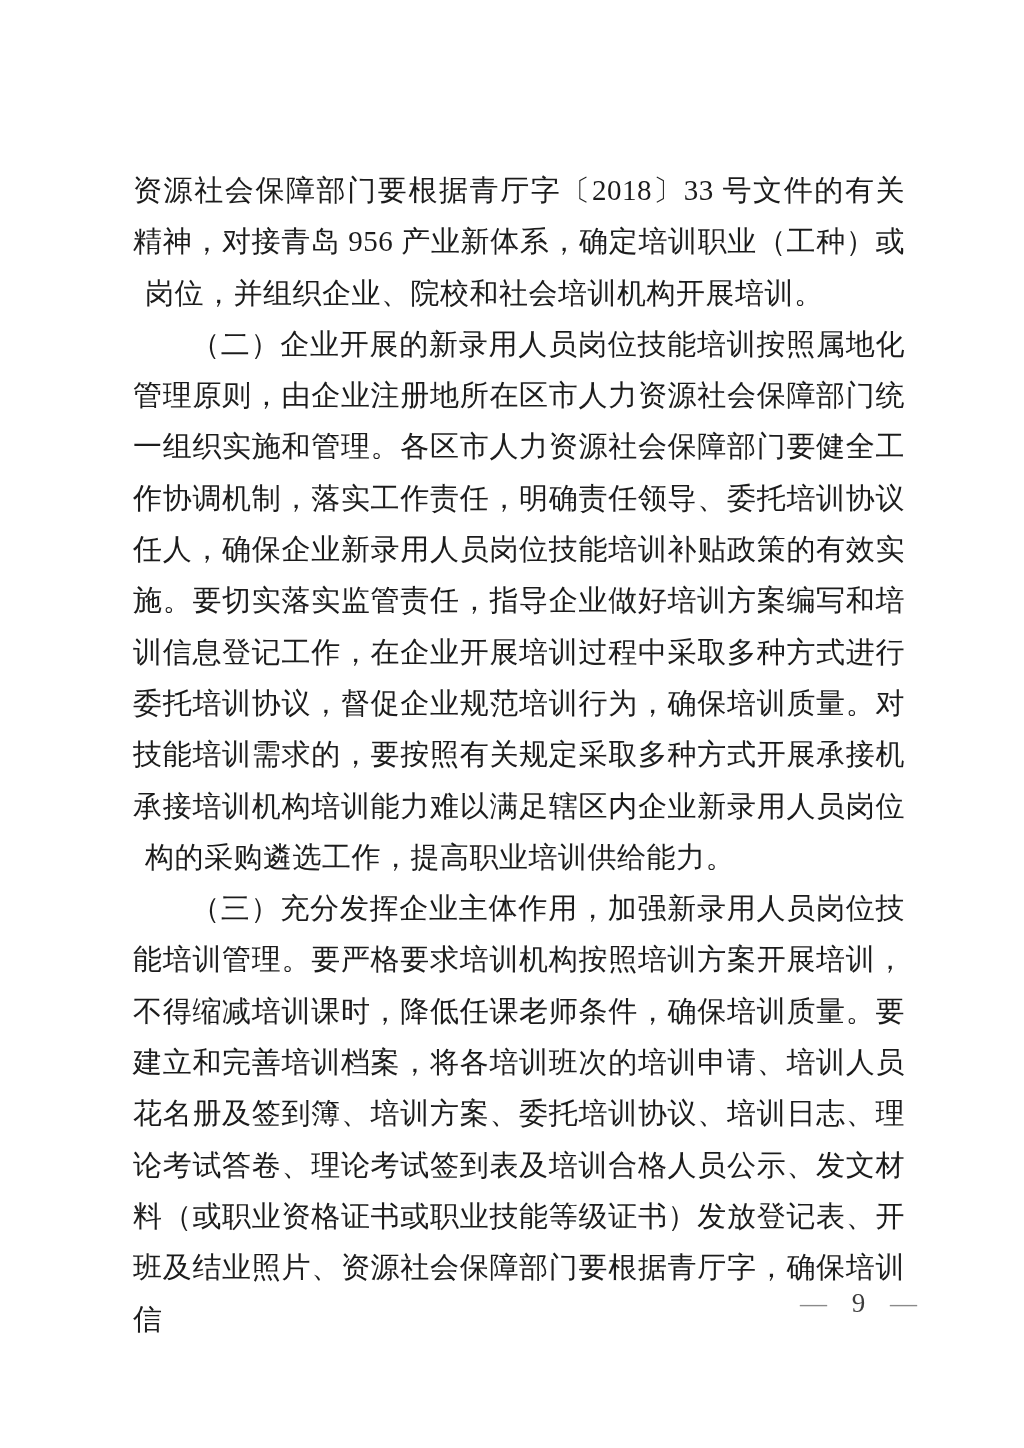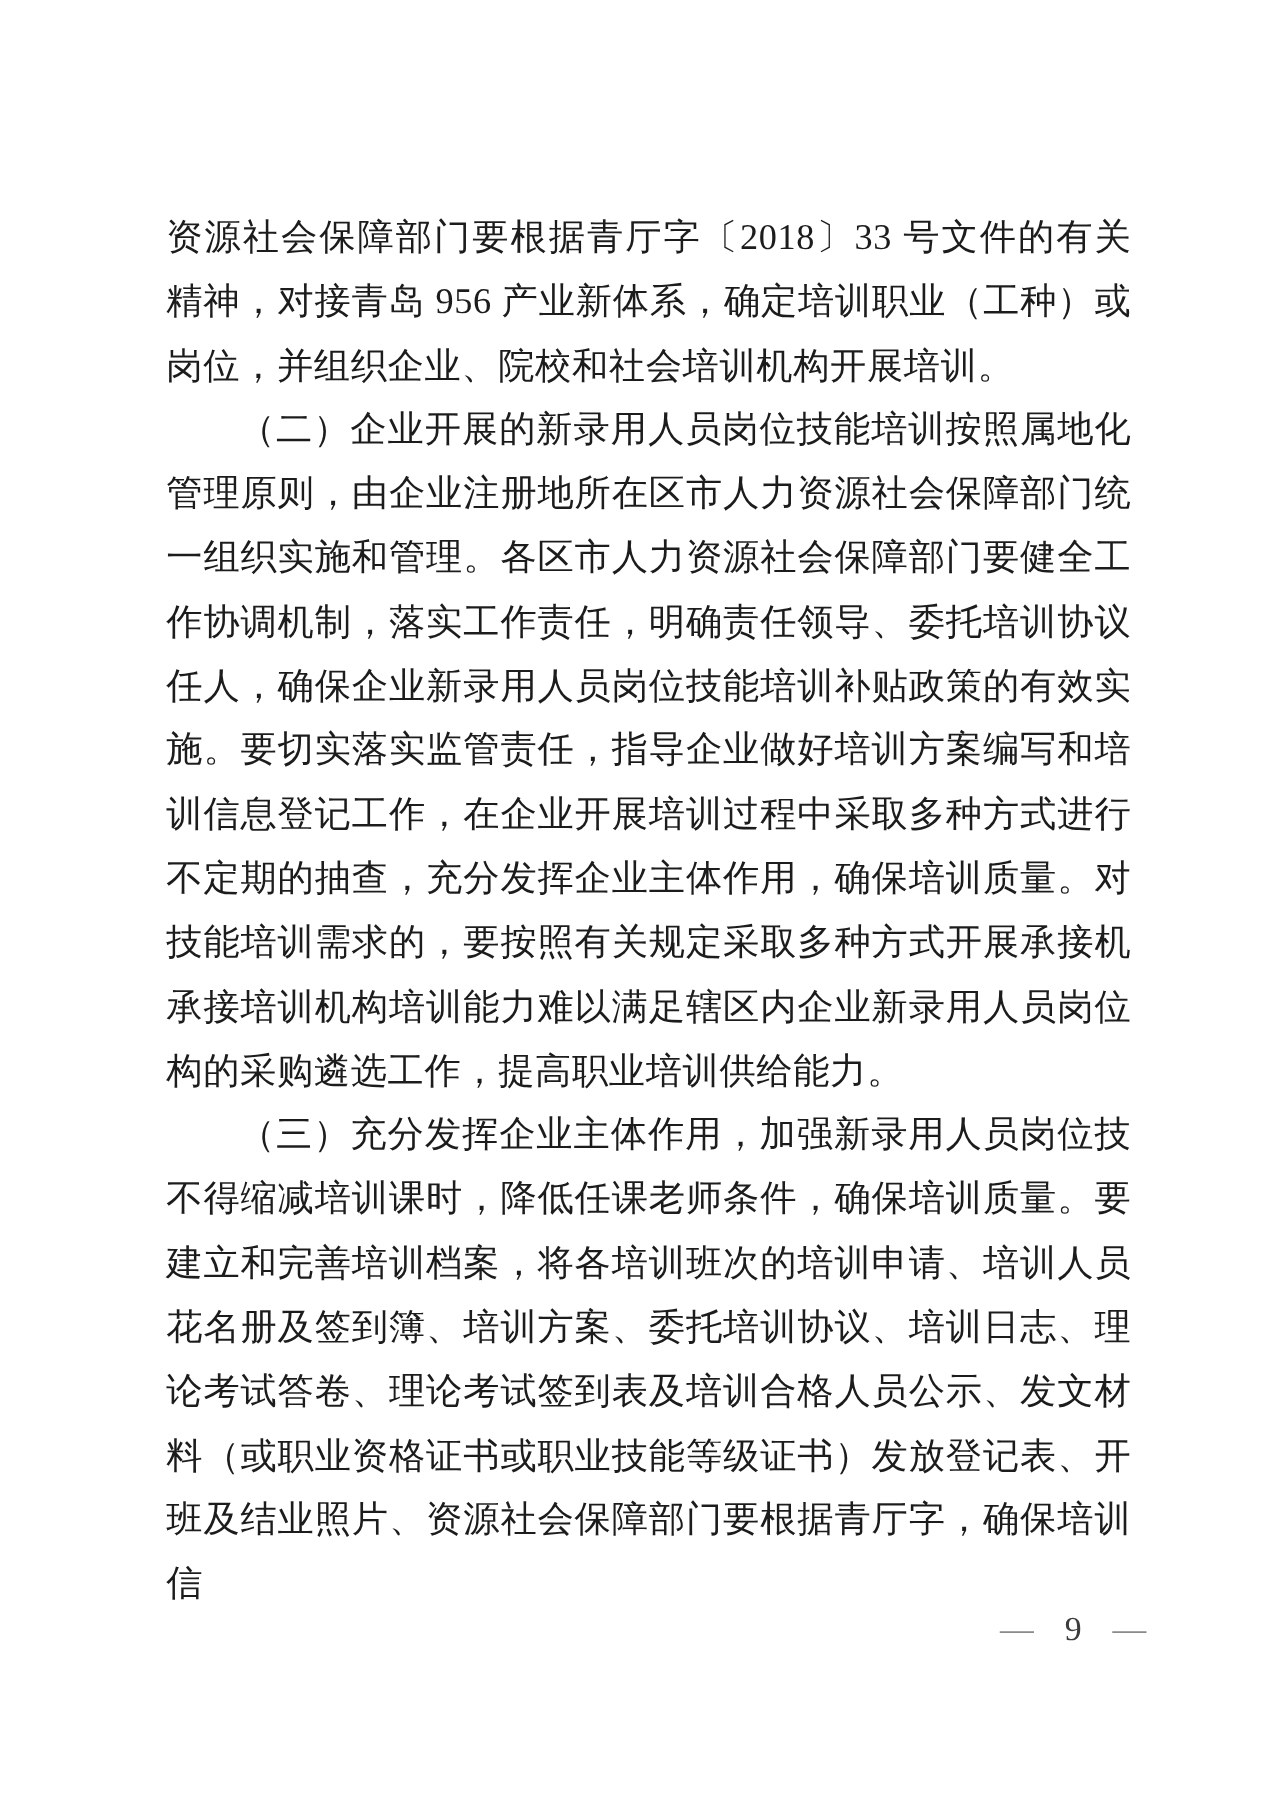--- a/index.html
+++ b/index.html
@@ -30,20 +30,21 @@
     margin: 0;
   }
   .line {
     text-align: justify;
     text-align-last: justify;
     text-justify: inter-character;
     white-space: normal;
   }
   .line.flush {
     text-align-last: left;
+    margin-left: 12px;
   }
   .para.indent .line:first-child {
     text-indent: 2em;
     font-family: Liberation Serif, serif;
   }
   .page-footer {
     position: absolute;
     top: 1288px;
     right: 147px;
     font-size: 27px;
@@ -72,27 +73,28 @@
         <div class="line flush">岗位，并组织企业、院校和社会培训机构开展培训。</div>
       </div>
       <div class="para indent">
         <div class="line">（二）企业开展的新录用人员岗位技能培训按照属地化</div>
         <div class="line">管理原则，由企业注册地所在区市人力资源社会保障部门统</div>
         <div class="line">一组织实施和管理。各区市人力资源社会保障部门要健全工</div>
         <div class="line">作协调机制，落实工作责任，明确责任领导、委托培训协议</div>
         <div class="line">任人，确保企业新录用人员岗位技能培训补贴政策的有效实</div>
         <div class="line">施。要切实落实监管责任，指导企业做好培训方案编写和培</div>
         <div class="line">训信息登记工作，在企业开展培训过程中采取多种方式进行</div>
-        <div class="line">不定期的抽查，充分发挥企业主体作用，确保培训质量。对</div>
+        <div class="line">委托培训协议，督促企业规范培训行为，确保培训质量。对</div>
         <div class="line">技能培训需求的，要按照有关规定采取多种方式开展承接机</div>
         <div class="line">承接培训机构培训能力难以满足辖区内企业新录用人员岗位</div>
         <div class="line flush">构的采购遴选工作，提高职业培训供给能力。</div>
       </div>
       <div class="para indent">
         <div class="line">（三）充分发挥企业主体作用，加强新录用人员岗位技</div>
+        <div class="line">能培训管理。要严格要求培训机构按照培训方案开展培训，</div>
         <div class="line">不得缩减培训课时，降低任课老师条件，确保培训质量。要</div>
         <div class="line">建立和完善培训档案，将各培训班次的培训申请、培训人员</div>
         <div class="line">花名册及签到簿、培训方案、委托培训协议、培训日志、理</div>
         <div class="line">论考试答卷、理论考试签到表及培训合格人员公示、发文材</div>
         <div class="line">料（或职业资格证书或职业技能等级证书）发放登记表、开</div>
         <div class="line">班及结业照片、资源社会保障部门要根据青厅字，确保培训信</div>
       </div>
     </main>
 
   <footer class="page-footer">

